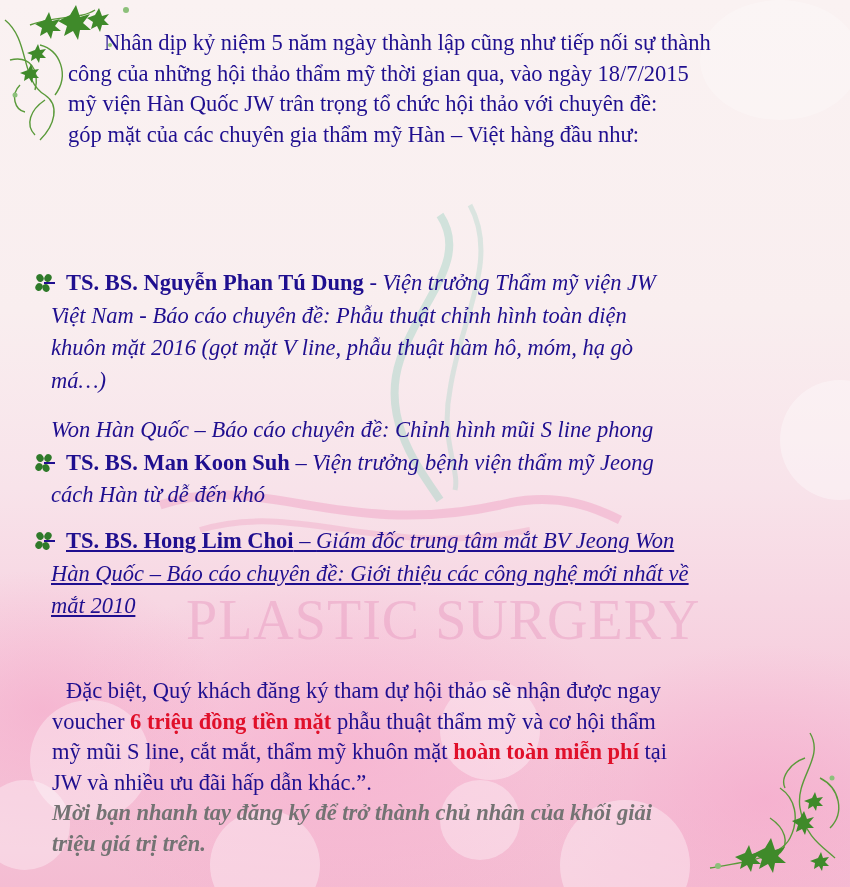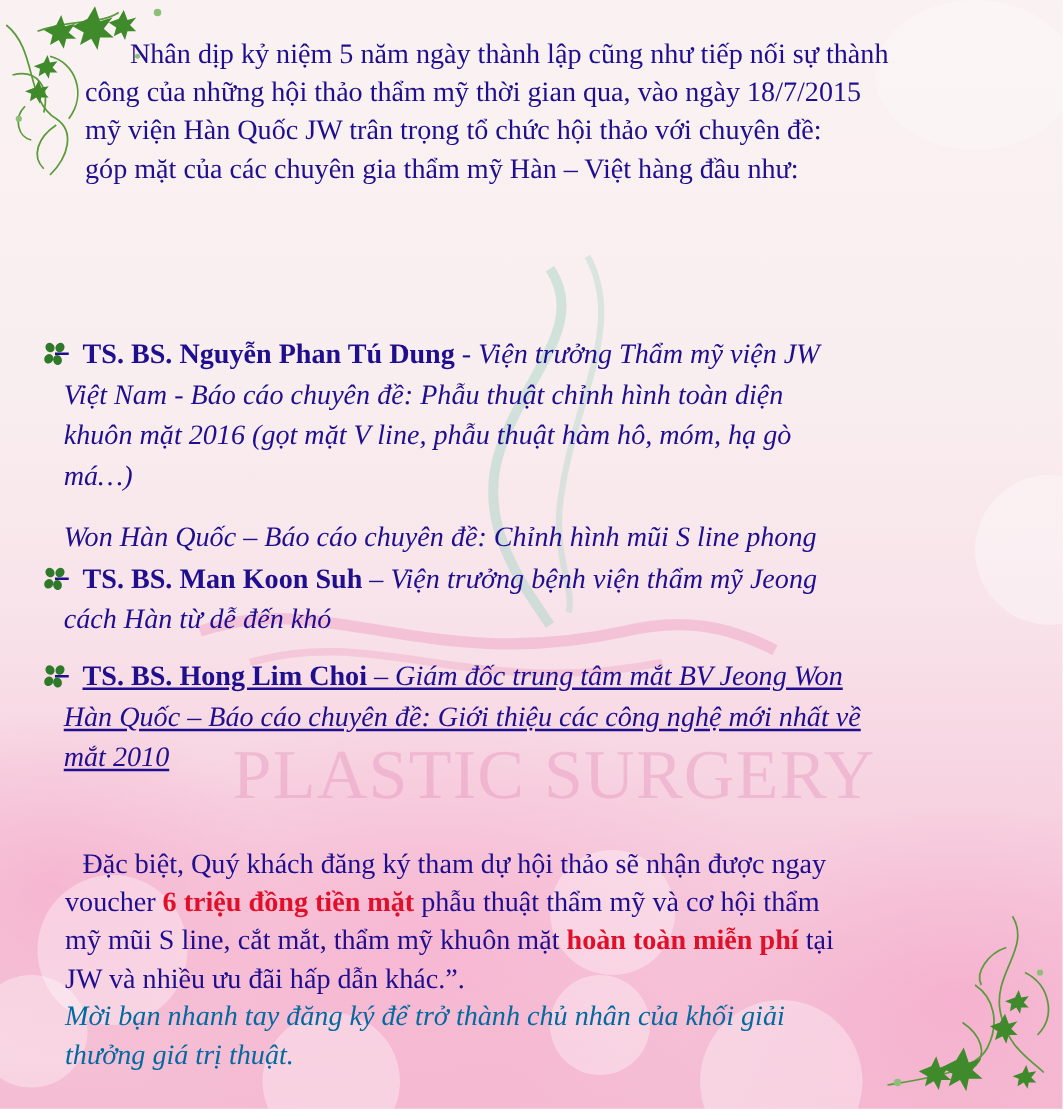--- a/index.html
+++ b/index.html
@@ -27,21 +27,21 @@
   .intro .first { text-indent: 36px; }
   .crimson { color: #b01040; font-weight: bold; }
   .red { color: #e0102a; font-weight: bold; }
   .speaker { left: 34px; width: 790px; font-size: 22.5px; line-height: 32.5px; }
   .speaker .name { font-weight: bold; }
   .speaker .desc { font-style: italic; }
   .speaker .indent { padding-left: 17px; }
   .bullet { display: inline-block; width: 22px; height: 20px; vertical-align: -3px; margin-right: 10px; }
   .closing { left: 52px; top: 676px; width: 780px; font-size: 22.5px; line-height: 30.5px; }
   .closing .first { text-indent: 14px; }
-  .invite { color: #0369a1; font-weight: normal; font-style: italic; }
+  .invite { color: #737373; font-weight: bold; font-style: italic; }
   .line { display: block; white-space: nowrap; }
 </style>
 </head>
 <body>
 
 <div class="bokeh" style="left:30px;top:700px;width:120px;height:120px;"></div>
 <div class="bokeh" style="left:-20px;top:780px;width:90px;height:90px;"></div>
 <div class="bokeh" style="left:210px;top:810px;width:110px;height:110px;"></div>
 <div class="bokeh" style="left:440px;top:680px;width:100px;height:100px;"></div>
 <div class="bokeh" style="left:560px;top:800px;width:130px;height:130px;"></div>
@@ -163,16 +163,16 @@
   <div class="p closing">
     <span class="line first">Đặc biệt, Quý khách đăng ký tham dự hội thảo sẽ nhận được ngay</span>
     <span class="line">
       <span style="white-space:pre;">voucher </span><span class="red">6 triệu đồng tiền mặt</span><span style="white-space:pre;"> phẫu thuật thẩm mỹ và cơ hội thẩm</span>
     </span>
     <span class="line">
       <span style="white-space:pre;">mỹ mũi S line, cắt mắt, thẩm mỹ khuôn mặt </span><span class="red">hoàn toàn miễn phí</span><span style="white-space:pre;"> tại</span>
     </span>
     <span class="line">JW và nhiều ưu đãi hấp dẫn khác.”.</span>
     <span class="line invite">Mời bạn nhanh tay đăng ký để trở thành chủ nhân của khối giải</span>
-    <span class="line invite">thưởng giá trị thuật.</span>
+    <span class="line invite">triệu giá trị trên.</span>
   </div>
 
 </div>
 
 </body></html>

